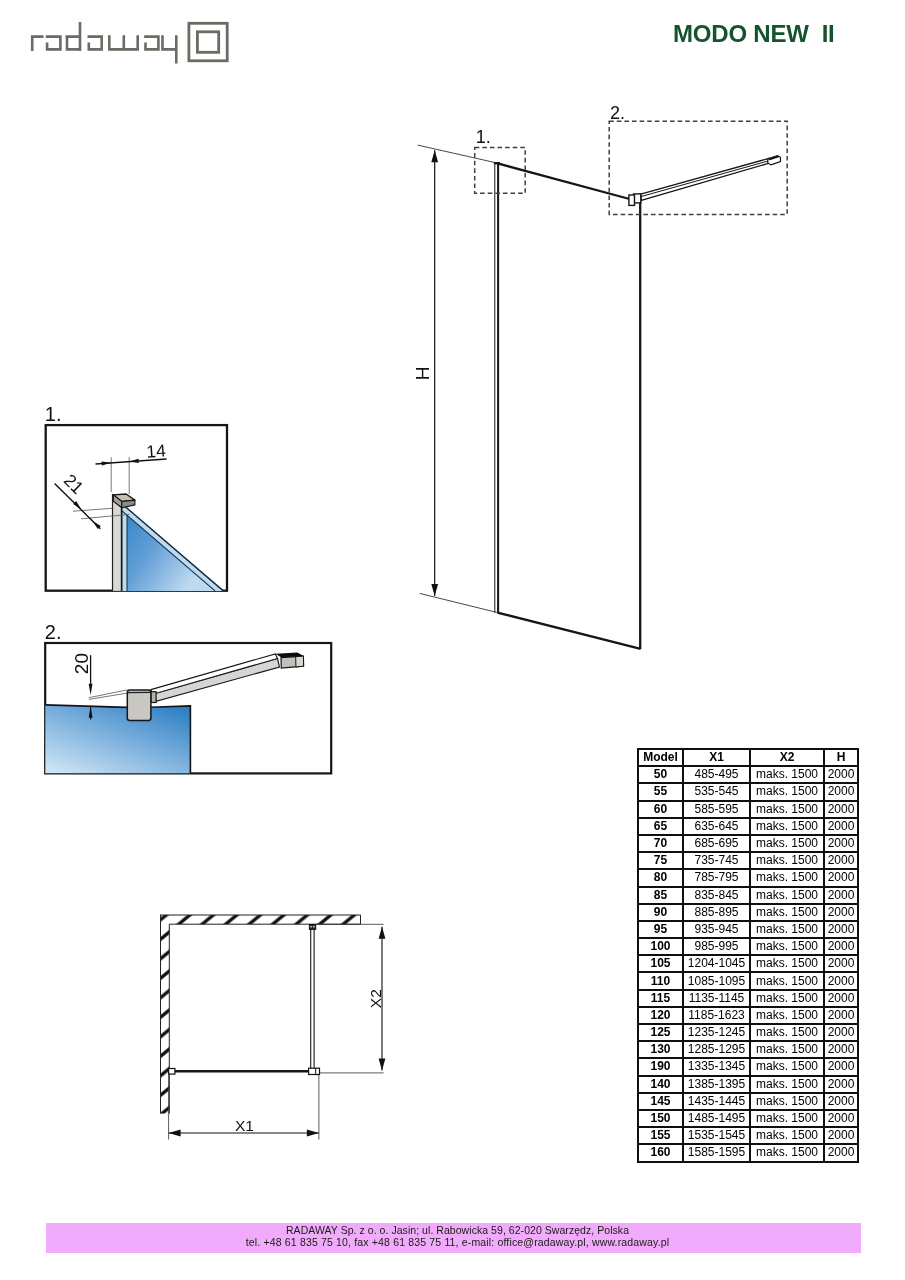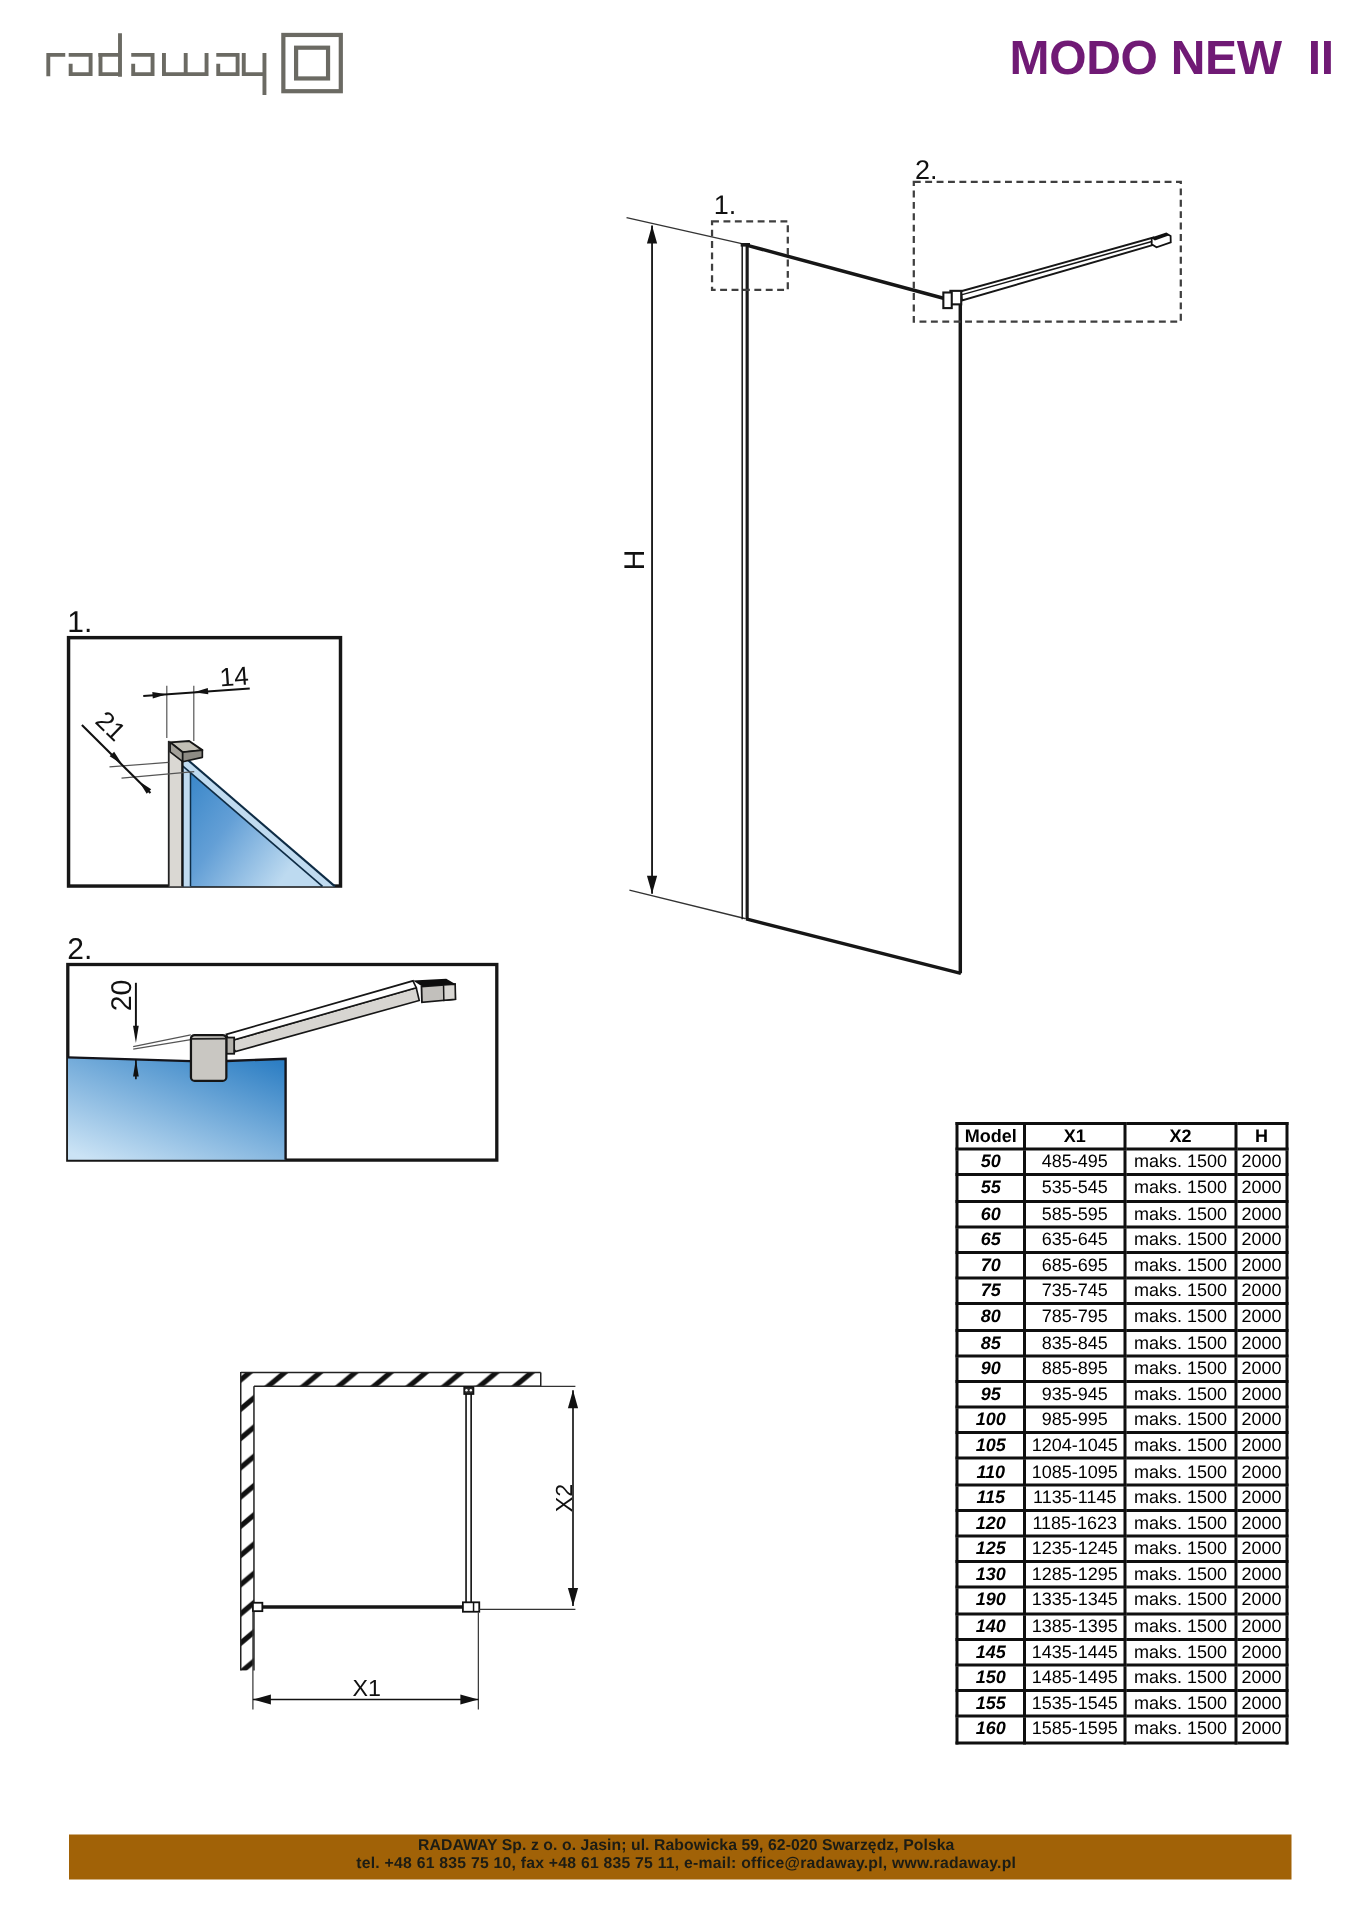--- a/index.html
+++ b/index.html
@@ -1,28 +1,28 @@
 <!DOCTYPE html>
 <html><head>
 <meta charset="utf-8">
 <style>
   html,body{margin:0;padding:0;background:#fff;}
   body{width:905px;height:1280px;position:relative;overflow:hidden;
        font-family:"Liberation Sans", sans-serif;}
   #draw{position:absolute;left:0;top:0;}
   .title{position:absolute;left:673px;top:20px;width:220px;
-         font-weight:bold;font-size:32px;color:#701a75;letter-spacing:-0.2px;white-space:pre;}
+         font-weight:bold;font-size:24px;color:#14532d;letter-spacing:-0.2px;white-space:pre;}
   table.spec{position:absolute;left:637px;top:748px;border-collapse:collapse;
              table-layout:fixed;font-size:12px;color:#000;}
   table.spec td,table.spec th{border:2px solid #0f0f0f;text-align:center;
              padding:0;height:15.2px;line-height:15px;overflow:hidden;}
   table.spec th{font-weight:bold;}
-  td.m{font-weight:bold;font-style:italic;margin-left:44px;}
+  td.m{font-weight:bold;margin-left:44px;}
   .footer{position:absolute;left:46px;top:1223px;width:815px;height:30px;
-          background:#a16207;color:#1c1c14;font-weight:bold;font-size:10.5px;
+          background:#f0abfc;color:#1c1c14;font-weight:normal;font-size:10.5px;
           letter-spacing:0.05px;text-align:center;line-height:12.5px;
           padding-top:0.5px;padding-right:8px;box-sizing:border-box;padding-left:16px;}
   .footer .l2{letter-spacing:0.16px;}
 </style>
 </head>
 <body>
 
 <div class="title">MODO NEW  II</div>
 
 <svg id="draw" width="905" height="1280" viewBox="0 0 905 1280">

